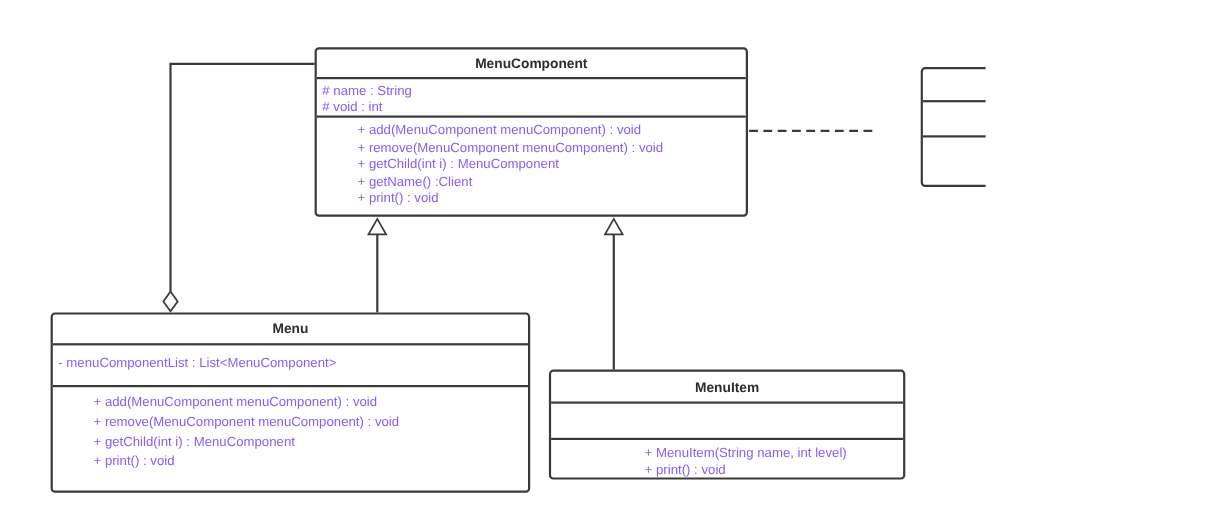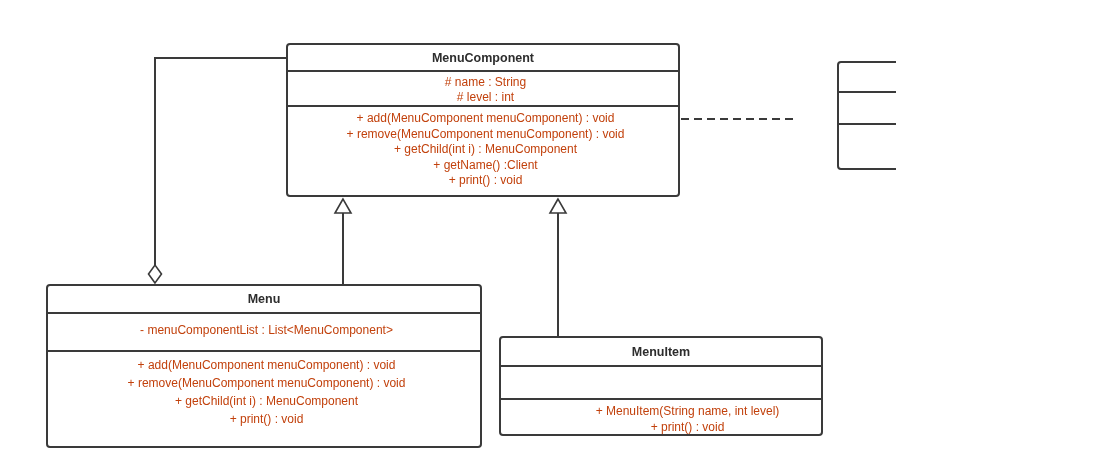--- a/index.html
+++ b/index.html
@@ -48,27 +48,27 @@
   .uml-attrs {
     border-bottom: 2px solid #3a3a3a;
     flex: 0 0 auto;
     box-sizing: border-box;
     overflow: hidden;
   }
   .uml-methods {
     flex: 1 1 auto;
     box-sizing: border-box;
     overflow: hidden;
+    padding-left: 32px;
   }
   .uml-row {
     font-size: 12px;
-    color: #c2410c;
+    color: #8b5cf6;
     padding-left: 5px;
     white-space: nowrap;
-    text-align: center;
   }
 
   
   #box-menucomponent { left: 286px; top: 43px;  width: 394px; height: 154px; }
   #box-menucomponent .uml-title   { height: 27px; }
   #box-menucomponent .uml-attrs   { height: 35px; padding-top: 3px; }
   #box-menucomponent .uml-attrs   .uml-row { line-height: 15px; }
   #box-menucomponent .uml-methods { padding-top: 4px; }
   #box-menucomponent .uml-methods .uml-row { line-height: 15.5px; }
 
@@ -118,21 +118,21 @@
 
     <g>
       <line x1="681" y1="119" x2="797" y2="119" stroke="#3a3a3a" stroke-width="2" stroke-dasharray="8 5"></line>
     </g>
   </svg>
 
   <div class="uml-class" id="box-menucomponent">
     <div class="uml-title">MenuComponent</div>
     <div class="uml-attrs">
         <div class="uml-row"># name : String</div>
-        <div class="uml-row"># level : int</div>
+        <div class="uml-row"># void : int</div>
       </div>
     <div class="uml-methods">
         <div class="uml-row">+ add(MenuComponent menuComponent) : void</div>
         <div class="uml-row">+ remove(MenuComponent menuComponent) : void</div>
         <div class="uml-row">+ getChild(int i) : MenuComponent</div>
         <div class="uml-row">+ getName() :Client</div>
         <div class="uml-row">+ print() : void</div>
       </div>
   </div>
 

